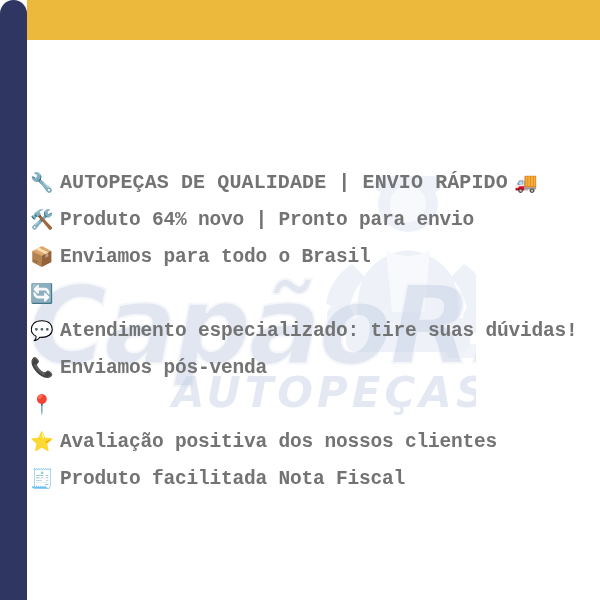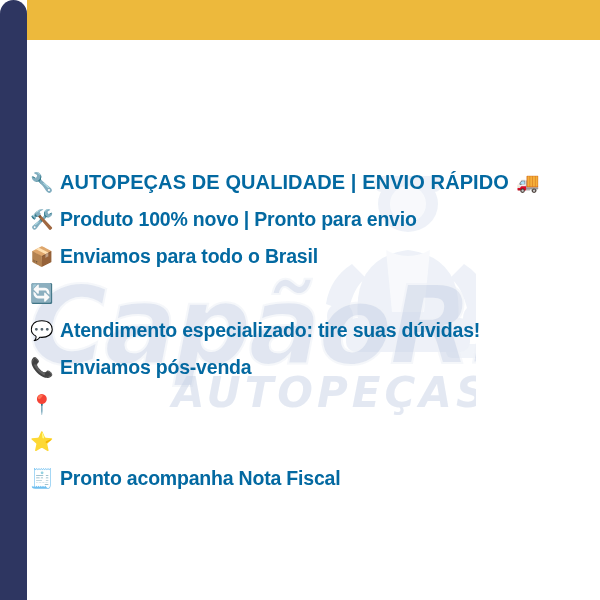--- a/index.html
+++ b/index.html
@@ -105,24 +105,24 @@
   .feature-icon {
     font-family: "DejaVu Sans", sans-serif;
     font-size: 19px;
     line-height: 1;
     width: 30px;
     flex: 0 0 30px;
     text-align: left;
     display: inline-block;
   }
   .feature-text {
-    font-family: Liberation Sans, sans-serif;
+    font-family: Liberation Mono, monospace;
     font-weight: bold;
     font-size: 19.5px;
-    color: #0369a1;
+    color: #737373;
     letter-spacing: -0.2px;
   }
   .feature-row.headline .feature-text {
     font-size: 20px;
     letter-spacing: 0.1px;
   }
   .feature-trail {
     font-family: "DejaVu Sans", sans-serif;
     font-size: 19px;
     margin-left: 7px;
@@ -162,21 +162,21 @@
   </div>
 
   <div class="features">
       <div class="feature-row headline">
         <span class="feature-icon">🔧</span>
         <span class="feature-text">AUTOPEÇAS DE QUALIDADE | ENVIO RÁPIDO</span>
         <span class="feature-trail">🚚</span>
       </div>
       <div class="feature-row">
         <span class="feature-icon">🛠️</span>
-        <span class="feature-text">Produto 100% novo | Pronto para envio</span>
+        <span class="feature-text">Produto 64% novo | Pronto para envio</span>
       </div>
       <div class="feature-row">
         <span class="feature-icon">📦</span>
         <span class="feature-text">Enviamos para todo o Brasil</span>
       </div>
       <div class="feature-row">
         <span class="feature-icon">🔄</span>
       </div>
       <div class="feature-row">
         <span class="feature-icon">💬</span>
@@ -184,20 +184,21 @@
       </div>
       <div class="feature-row">
         <span class="feature-icon">📞</span>
         <span class="feature-text">Enviamos pós-venda</span>
       </div>
       <div class="feature-row">
         <span class="feature-icon">📍</span>
       </div>
       <div class="feature-row">
         <span class="feature-icon">⭐</span>
+        <span class="feature-text">Avaliação positiva dos nossos clientes</span>
       </div>
       <div class="feature-row">
         <span class="feature-icon">🧾</span>
-        <span class="feature-text">Pronto acompanha Nota Fiscal</span>
+        <span class="feature-text">Produto facilitada Nota Fiscal</span>
       </div>
     </div>
 
 </div>
 
 </body></html>

